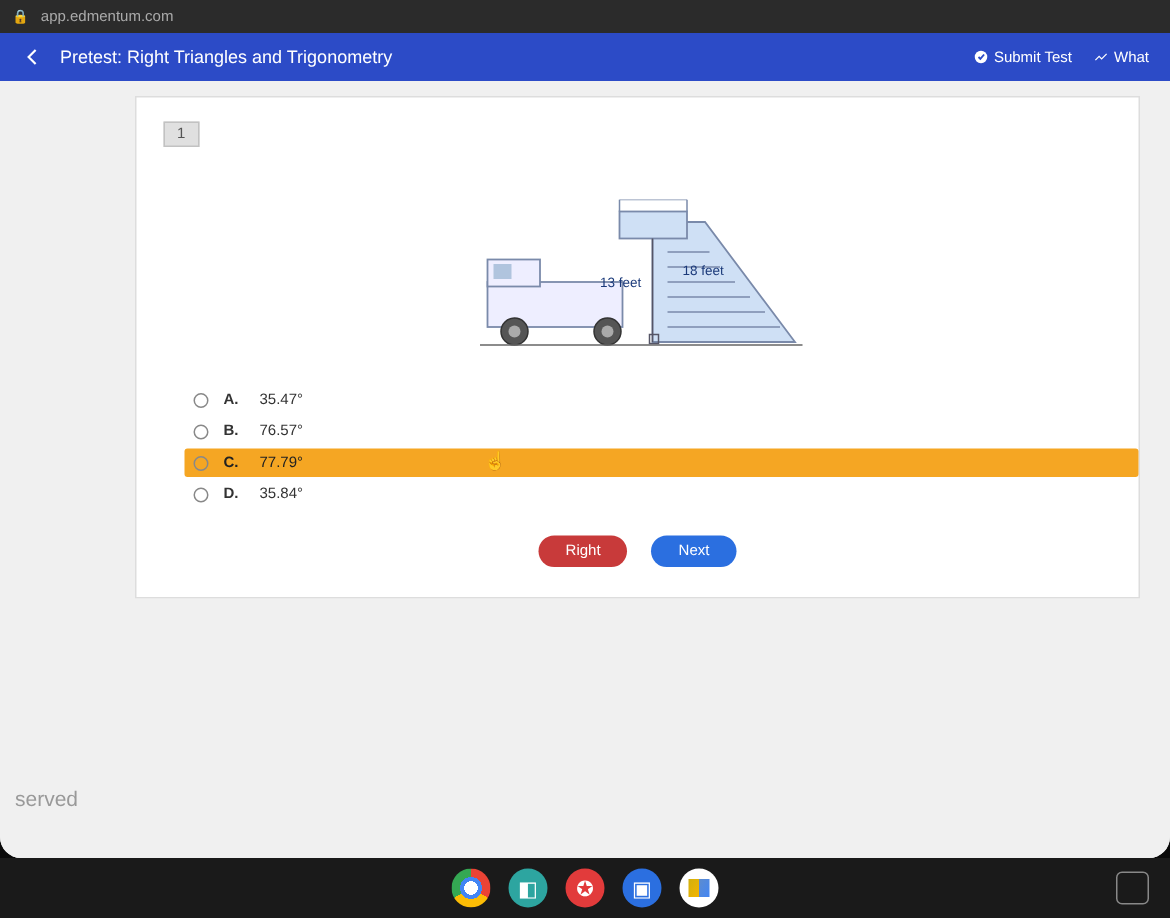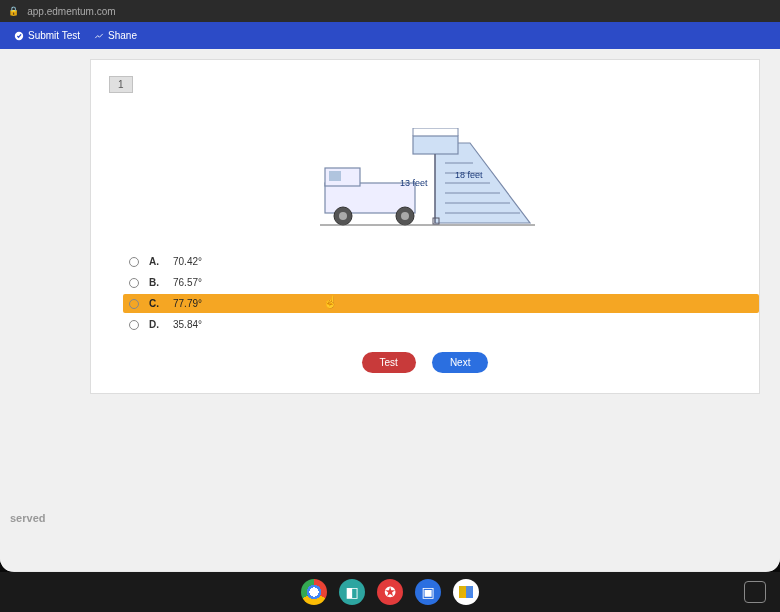--- a/index.html
+++ b/index.html
@@ -21,54 +21,62 @@
     .options { margin-left: 14px; }
     .option { display: flex; align-items: center; gap: 10px; font-size: 10px; color: #333; padding: 4px 6px; margin-bottom: 2px; }
     .option .radio { width: 10px; height: 10px; border: 1.5px solid #888; border-radius: 50%; flex-shrink: 0; }
     .option .letter { font-weight: bold; width: 14px; }
     .option.selected { background: #f5a623; color: #222; border-radius: 2px; padding-right: 0; margin-right: -18px; }
     .cursor { position: absolute; font-size: 12px; color: #222; }
     .actions { display: flex; justify-content: center; gap: 16px; margin-top: 18px; }
     .btn { border: none; border-radius: 14px; padding: 5px 18px; font-size: 10px; color: #fff; cursor: pointer; }
     .btn-reset { background: #c83a3a; }
     .btn-next { background: #2b6fe0; }
-    .footnote { position: absolute; bottom: 48px; left: 10px; font-size: 11px; color: #999; font-weight: bold; }
+    .footnote { position: absolute; bottom: 32px; left: 10px; font-size: 14px; color: #999; }
     .taskbar { position: absolute; bottom: 0; left: 0; right: 0; height: 40px; background: #1a1a1a; display: flex; align-items: center; justify-content: center; gap: 12px; }
     .tb-icon { width: 26px; height: 26px; border-radius: 50%; display: flex; align-items: center; justify-content: center; font-size: 14px; color: #fff; }
     .tb-chrome { background: radial-gradient(circle at 50% 50%, #fff 0 25%, #4285F4 25% 40%, transparent 40%), conic-gradient(#EA4335 0 120deg, #FBBC05 120deg 240deg, #34A853 240deg 360deg); }
     .tb-app1 { background: #2da5a0; }
     .tb-app2 { background: #e23b3b; }
     .tb-app3 { background: #2b6fe0; }
     .tb-drive { background: #fff; }
     .tb-right { position: absolute; right: 14px; width: 22px; height: 22px; border: 1.5px solid #888; border-radius: 4px; }
     .drive-tri { width: 0; height: 0; border-left: 7px solid transparent; border-right: 7px solid transparent; border-bottom: 12px solid; border-image: linear-gradient(135deg,#0F9D58,#F4B400,#4285F4) 1; }
   </style>
 </head>
 <body>
 
 <div class="screen">
   <div class="browser-bar">
     <span class="lock">🔒</span>
     <span>app.edmentum.com</span>
   </div>
 
   <div class="header">
+    <div class="header-left">
+      <span class="back-icon">
+        <svg width="14" height="14" viewBox="0 0 24 24" fill="none" stroke="#fff" stroke-width="2.5">
+            <polyline points="15 4 7 12 15 20"></polyline>
+          </svg>
+      </span>
+      <span>Pretest: Right Triangles and Trigonometry</span>
+    </div>
     <div class="header-right">
       <div class="item">
         <svg width="10" height="10" viewBox="0 0 24 24" fill="#fff">
             <circle cx="12" cy="12" r="10"></circle>
             <polyline points="8 12 11 15 17 8" fill="none" stroke="#2c4bc7" stroke-width="3"></polyline>
           </svg>
         <span>Submit Test</span>
       </div>
       <div class="item">
         <svg width="10" height="10" viewBox="0 0 24 24" fill="none" stroke="#fff" stroke-width="2">
             <path d="M3 17l6-6 4 4 8-8"></path>
           </svg>
-        <span>Shane</span>
+        <span>What</span>
       </div>
     </div>
   </div>
 
   <div class="content">
     <div class="card" style="position:relative;">
       <div class="qnum">1</div>
       <div class="question-text">
         <br>
       </div>
@@ -99,42 +107,42 @@
           <text x="95" y="58" font-size="9" fill="#1b3a7a">13 feet</text>
           <text x="150" y="50" font-size="9" fill="#1b3a7a">18 feet</text>
         </svg>
       </div>
 
 
       <div class="options">
         <div class="option">
           <span class="radio"></span>
           <span class="letter">A.</span>
-          <span>70.42°</span>
+          <span>35.47°</span>
         </div>
         <div class="option">
           <span class="radio"></span>
           <span class="letter">B.</span>
           <span>76.57°</span>
         </div>
         <div class="option selected" style="position:relative;">
           <span class="radio"></span>
           <span class="letter">C.</span>
           <span>77.79°</span>
           <span class="cursor" style="left:200px;top:1px;">☝</span>
         </div>
         <div class="option">
           <span class="radio"></span>
           <span class="letter">D.</span>
           <span>35.84°</span>
         </div>
       </div>
 
       <div class="actions">
-        <button class="btn btn-reset">Test</button>
+        <button class="btn btn-reset">Right</button>
         <button class="btn btn-next">Next</button>
       </div>
     </div>
   </div>
 
   <div class="footnote">served</div>
 </div>
 
 <div class="taskbar">
   <div class="tb-icon tb-chrome"></div>

